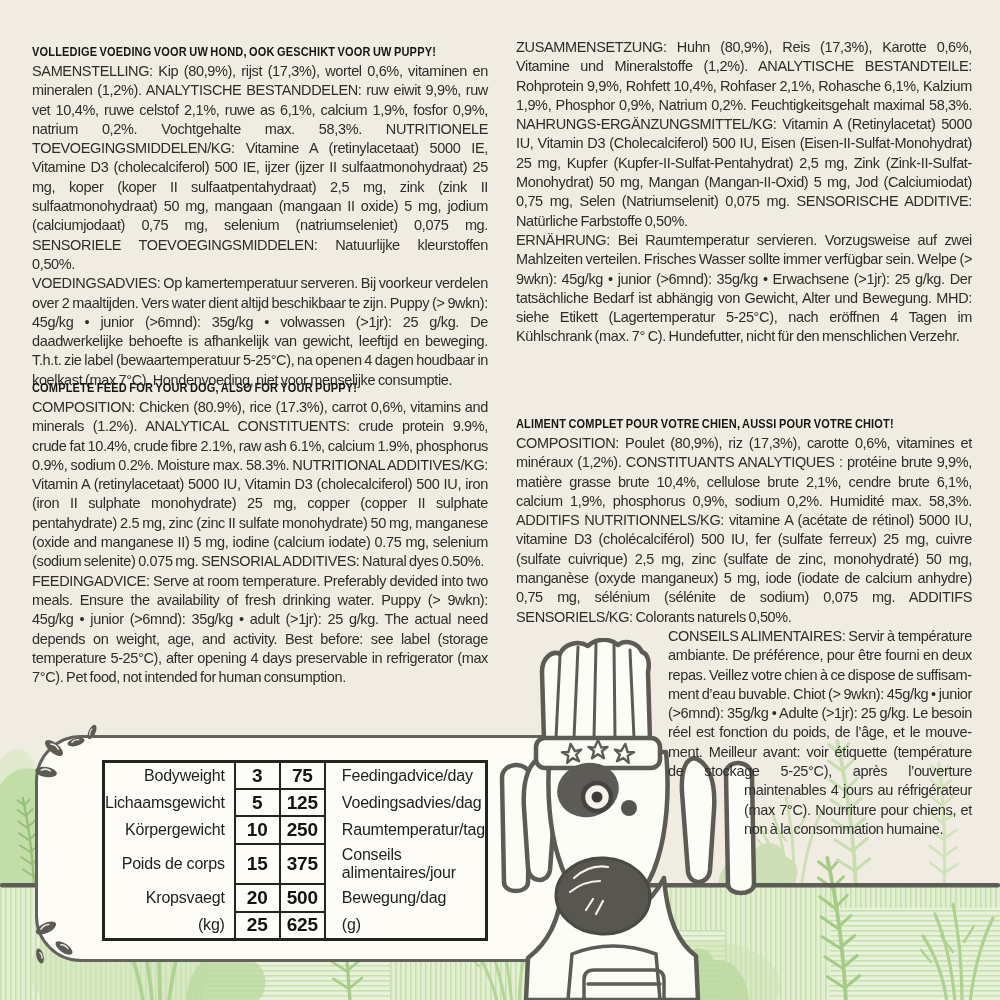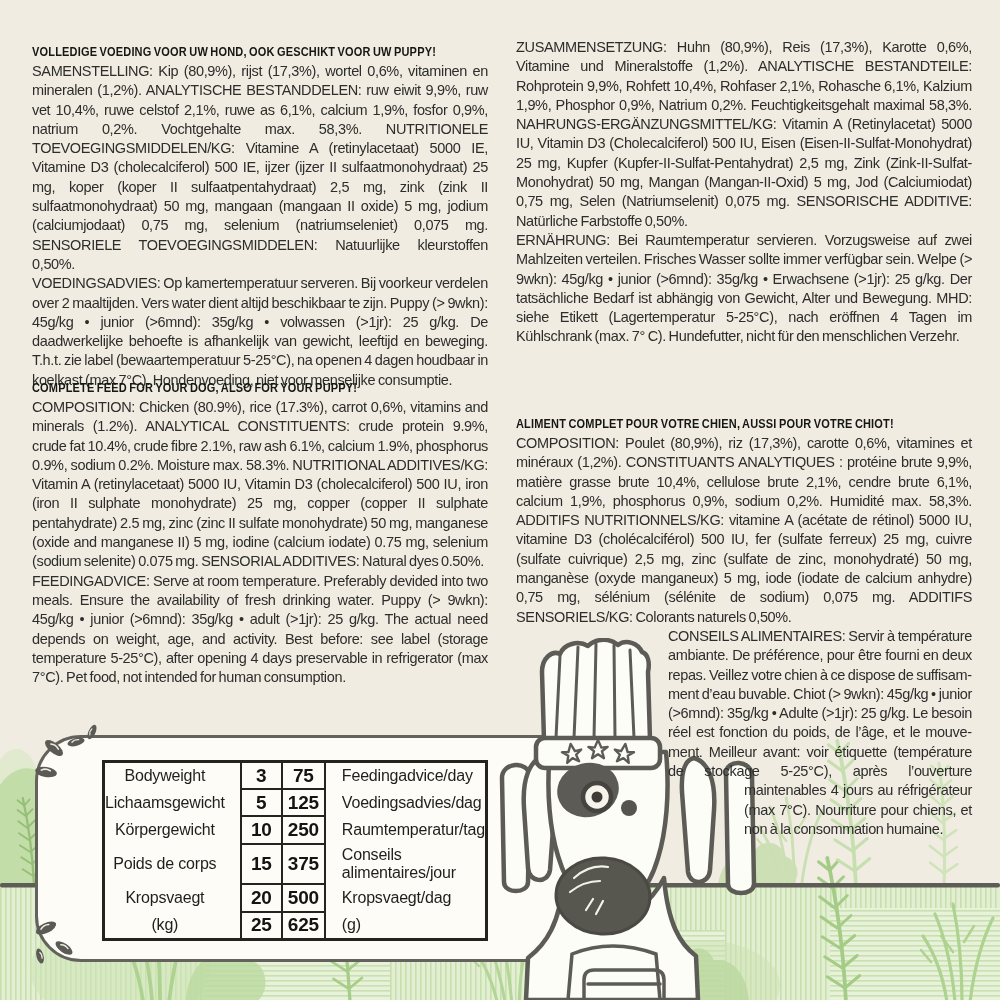--- a/index.html
+++ b/index.html
@@ -37,21 +37,21 @@
     border-radius:46px 14px 14px 46px;z-index:3;
   }
   .seeds{position:absolute;left:18px;top:700px;width:130px;height:280px;z-index:4;}
 
   .ftable{position:absolute;left:102px;top:760px;width:386px;height:181px;z-index:4;}
   .ftable table{
     width:100%;height:100%;border-collapse:collapse;
     border:3px solid #24241f;background:transparent;
   }
   .ftable td{font-size:16px;color:#1e1e1c;letter-spacing:-0.2px;padding:0;}
-  .ftable td.lab-l{text-align:center;padding-right:15px;width:118px;}
+  .ftable td.lab-l{text-align:right;padding-right:9px;width:118px;}
   .ftable td.lab-r{text-align:left;padding-left:16px;}
   .ftable td.num{
     border:2.5px solid #24241f;font-weight:bold;font-size:19px;
     text-align:center;width:50px;color:#141412;
   }
   .ftable td.num2{width:47px;}
 
   .dog{position:absolute;left:498px;top:638px;width:276px;height:362px;z-index:6;}
 </style>
 </head>
@@ -150,21 +150,21 @@
       <tr>
         <td class="lab-l">Poids de corps</td>
         <td class="num">15</td>
         <td class="num num2">375</td>
         <td class="lab-r">Conseils alimentaires/jour</td>
       </tr>
       <tr>
         <td class="lab-l">Kropsvaegt</td>
         <td class="num">20</td>
         <td class="num num2">500</td>
-        <td class="lab-r">Kropsvaegt/dag</td>
+        <td class="lab-r">Bewegung/dag</td>
       </tr>
       <tr>
         <td class="lab-l">(kg)</td>
         <td class="num">25</td>
         <td class="num num2">625</td>
         <td class="lab-r">(g)</td>
       </tr>
     </tbody>
   </table>
 </div>

